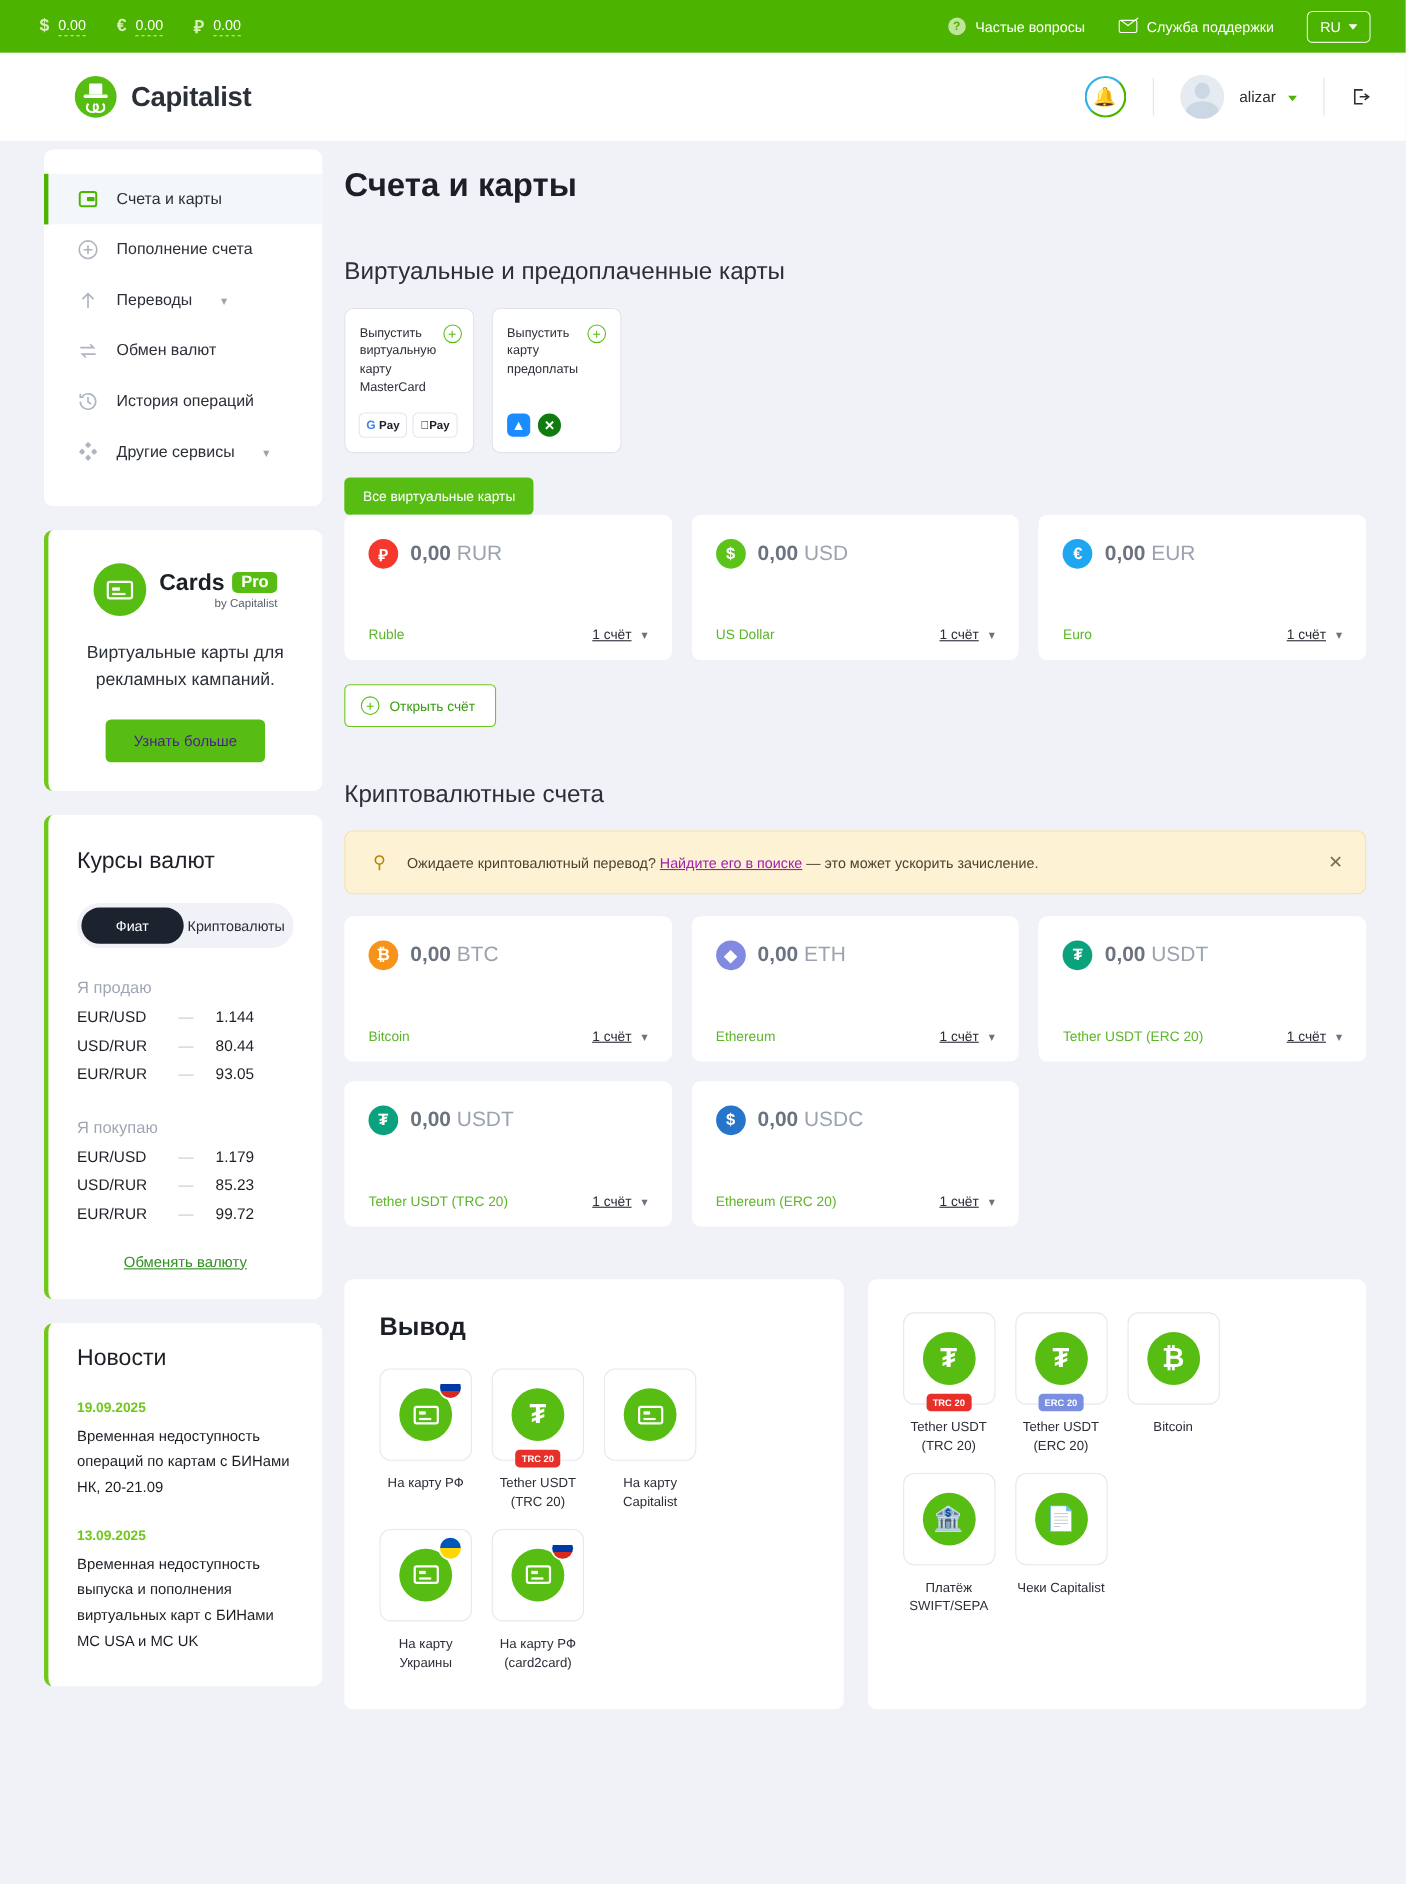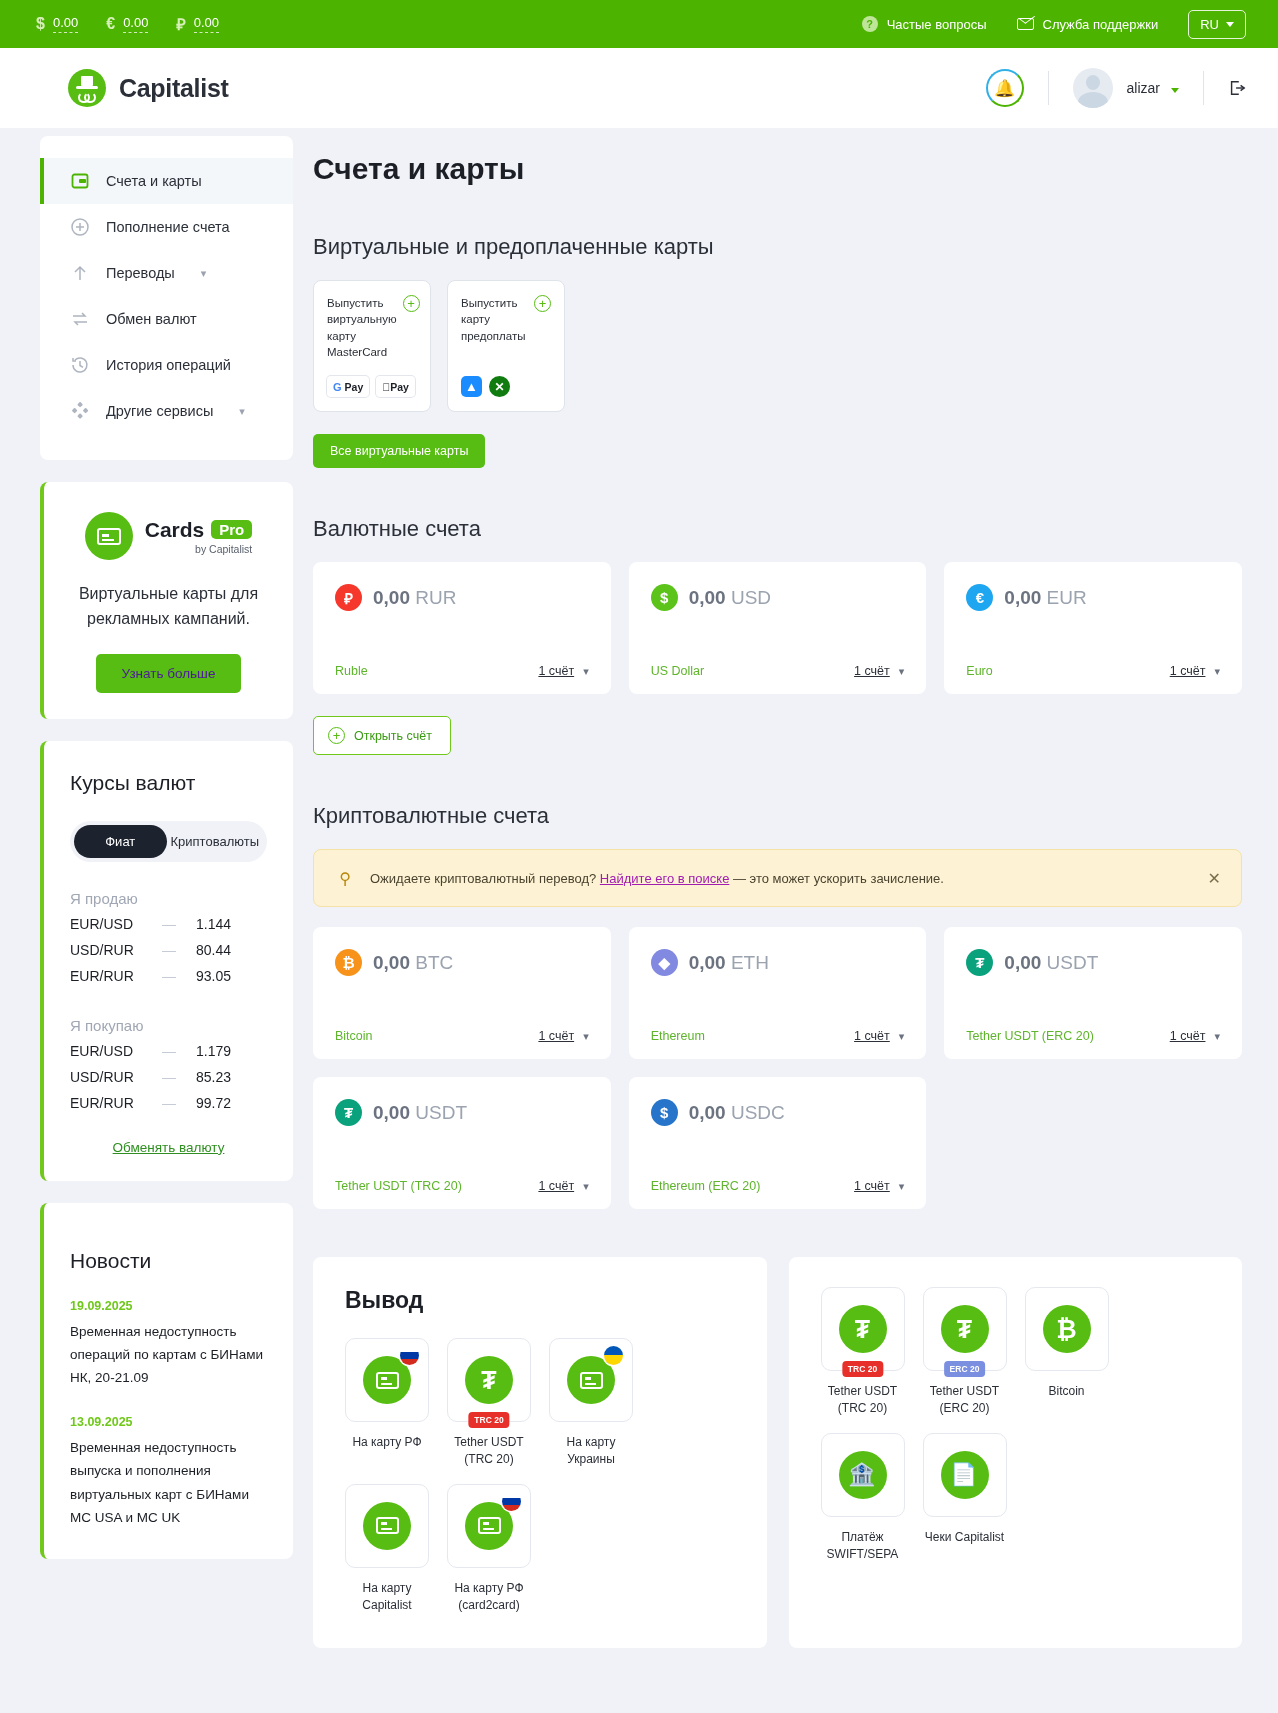--- a/index.html
+++ b/index.html
@@ -162,21 +162,21 @@
   }
   .seg-btn.on { background: #1c222e; color: #fff; }
   .rates-group-label { font-size: 15px; color: #a0a7b4; margin-top: 28px; margin-bottom: 4px; }
   .rate-row { display: flex; align-items: center; font-size: 14px; padding: 5px 0; }
   .rate-pair { width: 92px; color: #1c1f26; }
   .rate-dash { color: #c6ccd6; width: 34px; }
   .rate-val { color: #1c1f26; }
   .rates-link { display: block; text-align: center; margin-top: 24px; font-size: 13.5px; color: #2f8f20; text-decoration: underline; }
 
   
-  .news-card { padding: 46px 26px 30px; border-left: 4px solid #6fc81a; border-radius: 8px; background: #fff; }
+  .news-card { padding: 20px 26px 30px; border-left: 4px solid #6fc81a; border-radius: 8px; background: #fff; }
   .news-date { font-size: 12.5px; color: #6fc81a; font-weight: bold; margin-top: 26px; }
   .news-title { font-size: 13.5px; line-height: 1.72; color: #1c1f26; margin-top: 7px; cursor: pointer; }
 
   
   .h1 { font-size: 30px; font-weight: bold; color: #1c1f26; margin: 18px 0 0; }
   .h2 { font-size: 22px; font-weight: normal; color: #2b2f38; margin: 48px 0 20px; }
 
   .issue-row { display: flex; gap: 16px; }
   .issue-card {
     width: 118px; border: 1px solid #dfe3ea; border-radius: 8px;
@@ -506,21 +506,20 @@
       <span class="plus-circle">+</span>
     </div>
     <div class="issue-badges">
             <span class="appstore-ico">▲</span>
             <span class="xbox-ico">✕</span>
           </div>
   </div>
       </div>
     <button class="btn-all-cards">Все виртуальные карты</button>
 
-    <h2 class="h2">Валютные счета</h2>
     <div class="acc-grid" id="fiat-grid">
   <div class="acc-card">
     <div class="acc-top">
       <span class="cur-ico" style="background:#f5372c">₽</span>
       <span class="acc-amt"><b>0,00</b> RUR</span>
     </div>
     <div class="acc-bottom">
       <span class="acc-name">Ruble</span>
       <span class="acc-count">
               <u>1 счёт</u>
@@ -658,33 +657,33 @@
 
       <span class="net-badge net-trc">TRC 20</span>
     </div>
     <div class="tile-label">Tether USDT (TRC 20)</div>
   </div>
   <div class="tile">
     <div class="tile-box">
       <div class="tile-circle">
                   <span class="card-glyph"></span>
                 </div>
+
+    </div>
+    <div class="tile-label">На карту Capitalist</div>
+  </div>
+  <div class="tile">
+    <div class="tile-box">
+      <div class="tile-circle">
+                  <span class="card-glyph"></span>
+                </div>
       <span class="flag flag-ua"></span>
 
     </div>
     <div class="tile-label">На карту Украины</div>
-  </div>
-  <div class="tile">
-    <div class="tile-box">
-      <div class="tile-circle">
-                  <span class="card-glyph"></span>
-                </div>
-
-    </div>
-    <div class="tile-label">На карту Capitalist</div>
   </div>
   <div class="tile">
     <div class="tile-box">
       <div class="tile-circle">
                   <span class="card-glyph"></span>
                 </div>
       <span class="flag flag-ru"></span>
 
     </div>
     <div class="tile-label">На карту РФ (card2card)</div>

